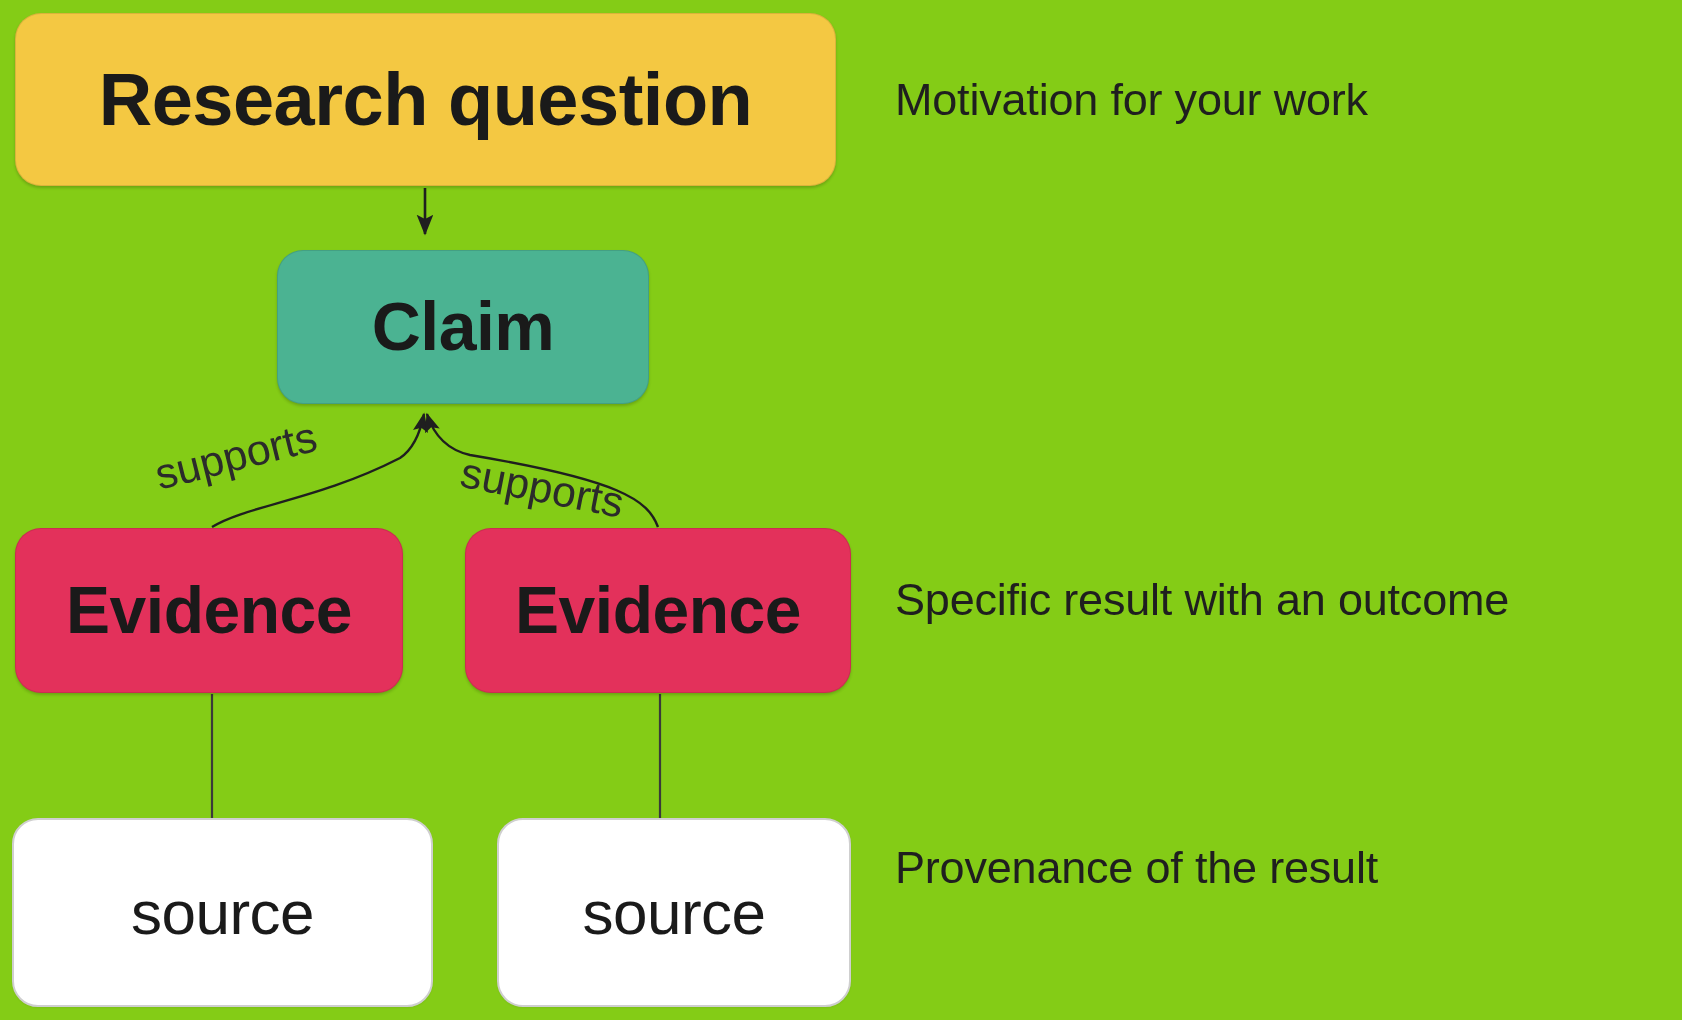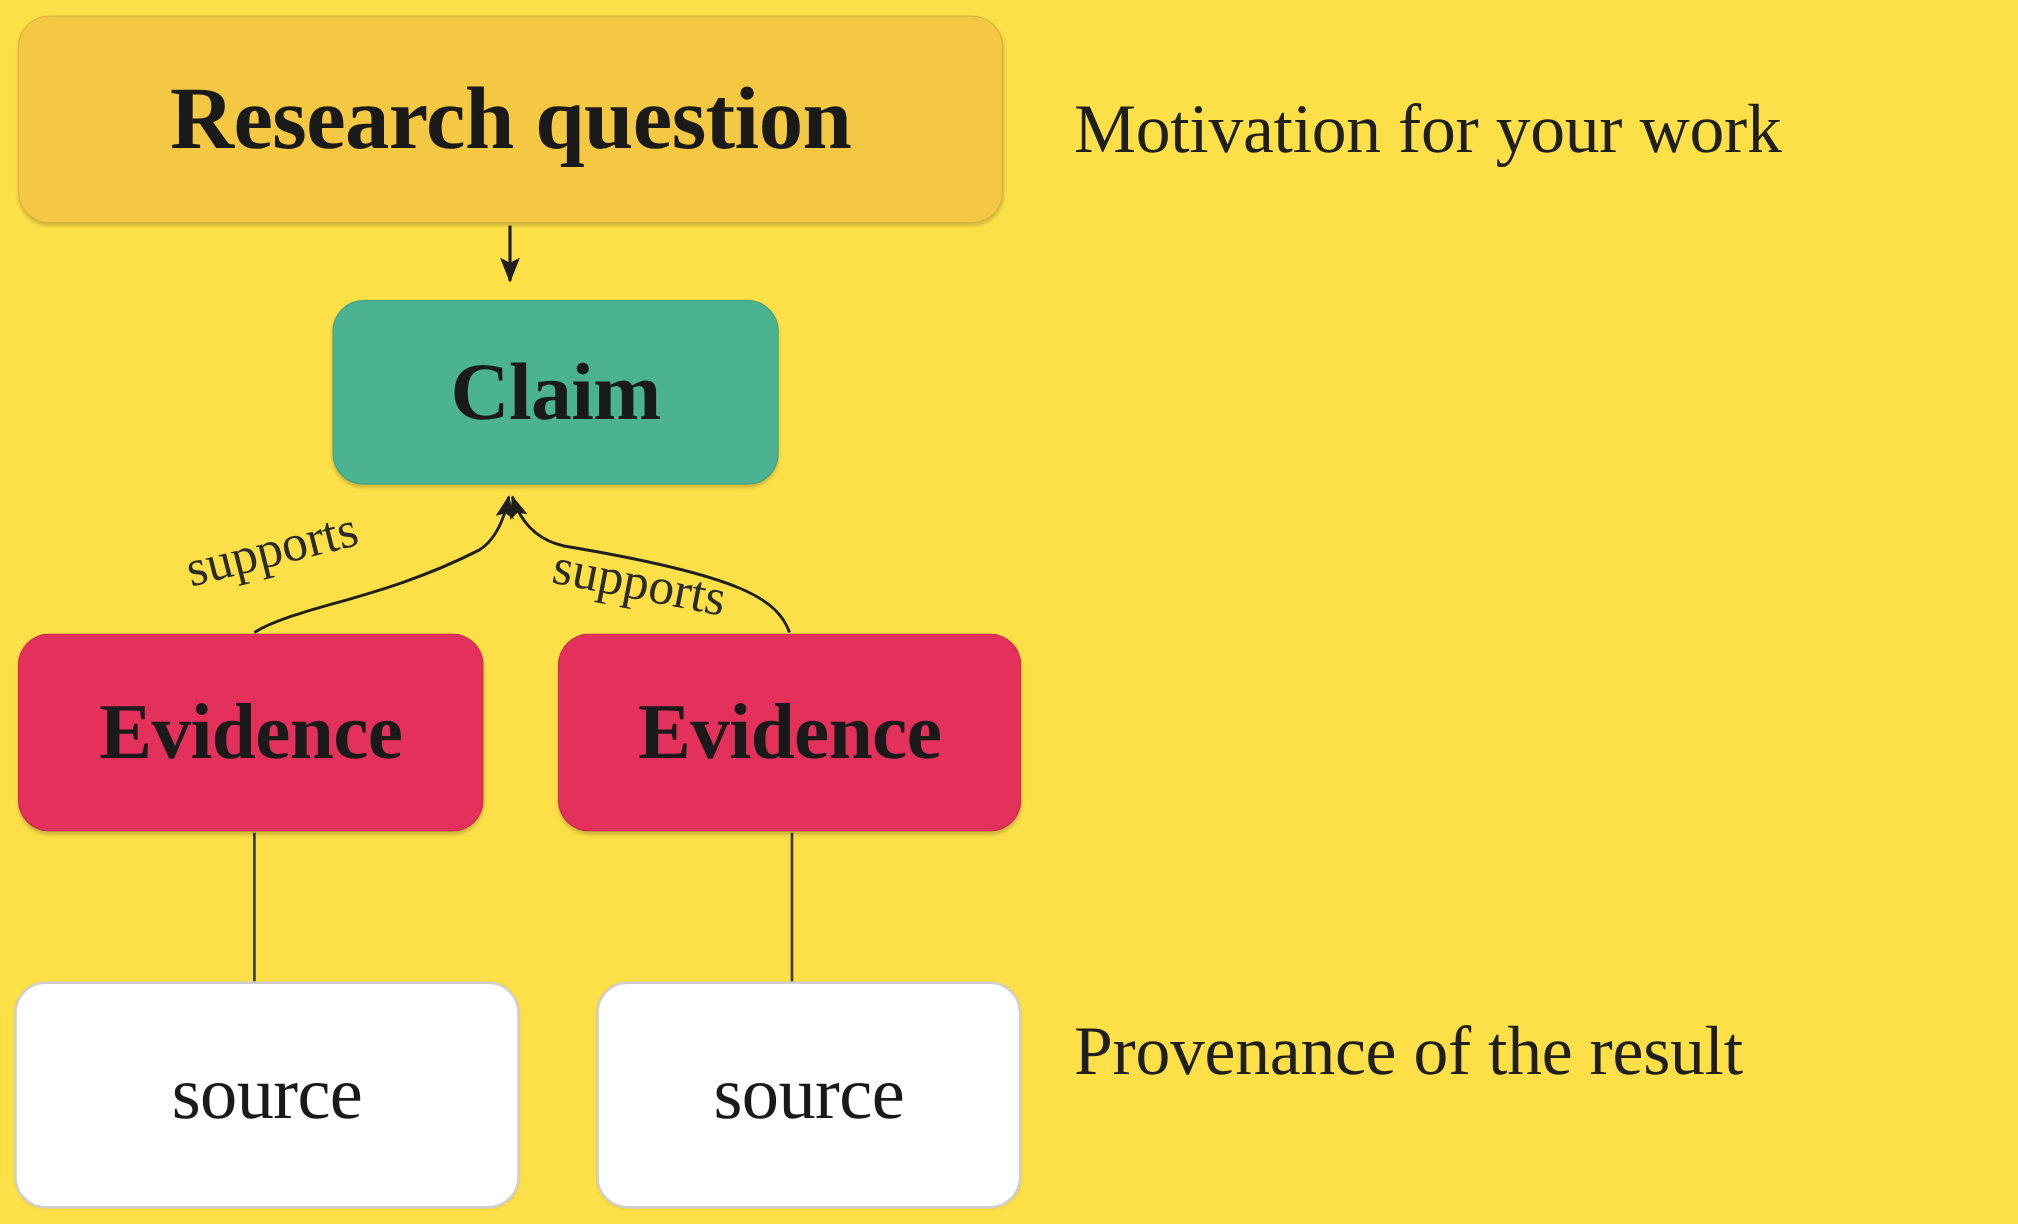--- a/index.html
+++ b/index.html
@@ -9,23 +9,22 @@
     background: #ffffff;
   }
   body {
     font-family: "Liberation Sans", sans-serif;
     -webkit-font-smoothing: antialiased;
   }
   #canvas {
     position: relative;
     width: 1682px;
     height: 1020px;
-    background: #fde047;
+    background: #84cc16;
     overflow: hidden;
-    font-family: Liberation Serif, serif;
   }
 
   
   .node {
     position: absolute;
     box-sizing: border-box;
     display: flex;
     align-items: center;
     justify-content: center;
     border-radius: 26px;
@@ -123,21 +122,21 @@
   #edge-label-supports-right {
     left: 466px; top: 448px;
     transform: rotate(11deg);
     transform-origin: left top;
   }
 
   
   .annotation {
     position: absolute;
     left: 895px;
-    font-size: 58px;
+    font-size: 45px;
     font-weight: 400;
     color: #1f1f1f;
     white-space: nowrap;
     letter-spacing: -0.2px;
     z-index: 3;
   }
   #annotation-0 { top: 74px; }
   #annotation-1 { top: 306px; }
   #annotation-2 { top: 574px; }
   #annotation-3 { top: 842px; }
@@ -199,16 +198,17 @@
     <span class="node-label">source</span>
   </div>
 
   <div class="edge-label" id="edge-label-supports-left">supports</div>
 
   <div class="edge-label" id="edge-label-supports-right">supports</div>
 
   <div class="annotation" id="annotation-0">Motivation for your work</div>
 
 
+  <div class="annotation" id="annotation-2">Specific result with an outcome</div>
 
   <div class="annotation" id="annotation-3">Provenance of the result</div>
 
 </div>
 
 </body></html>

